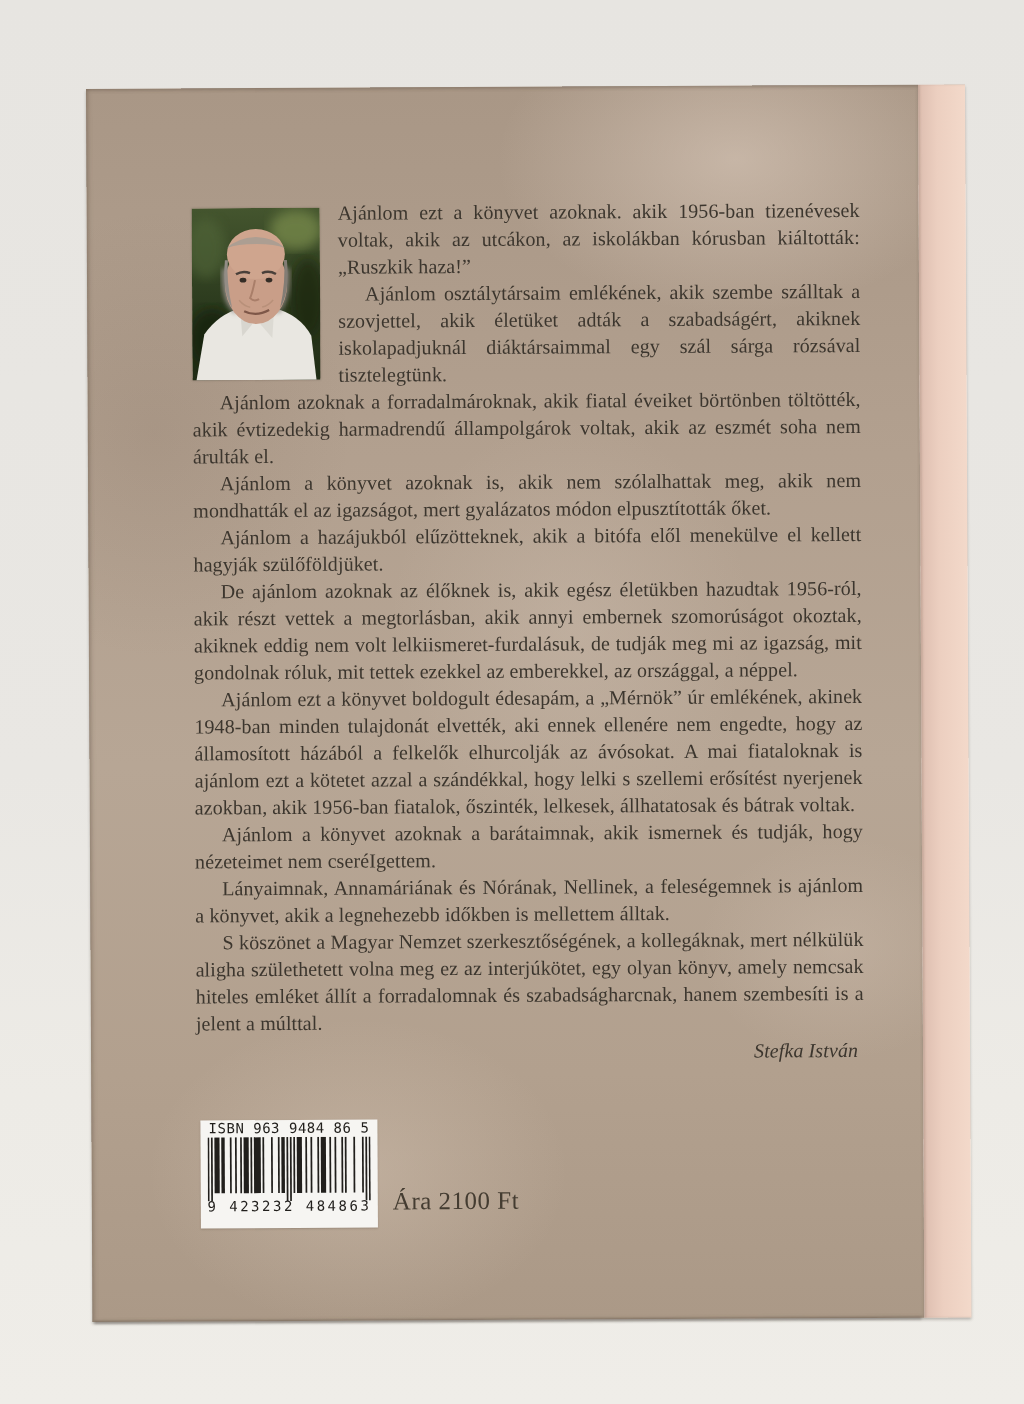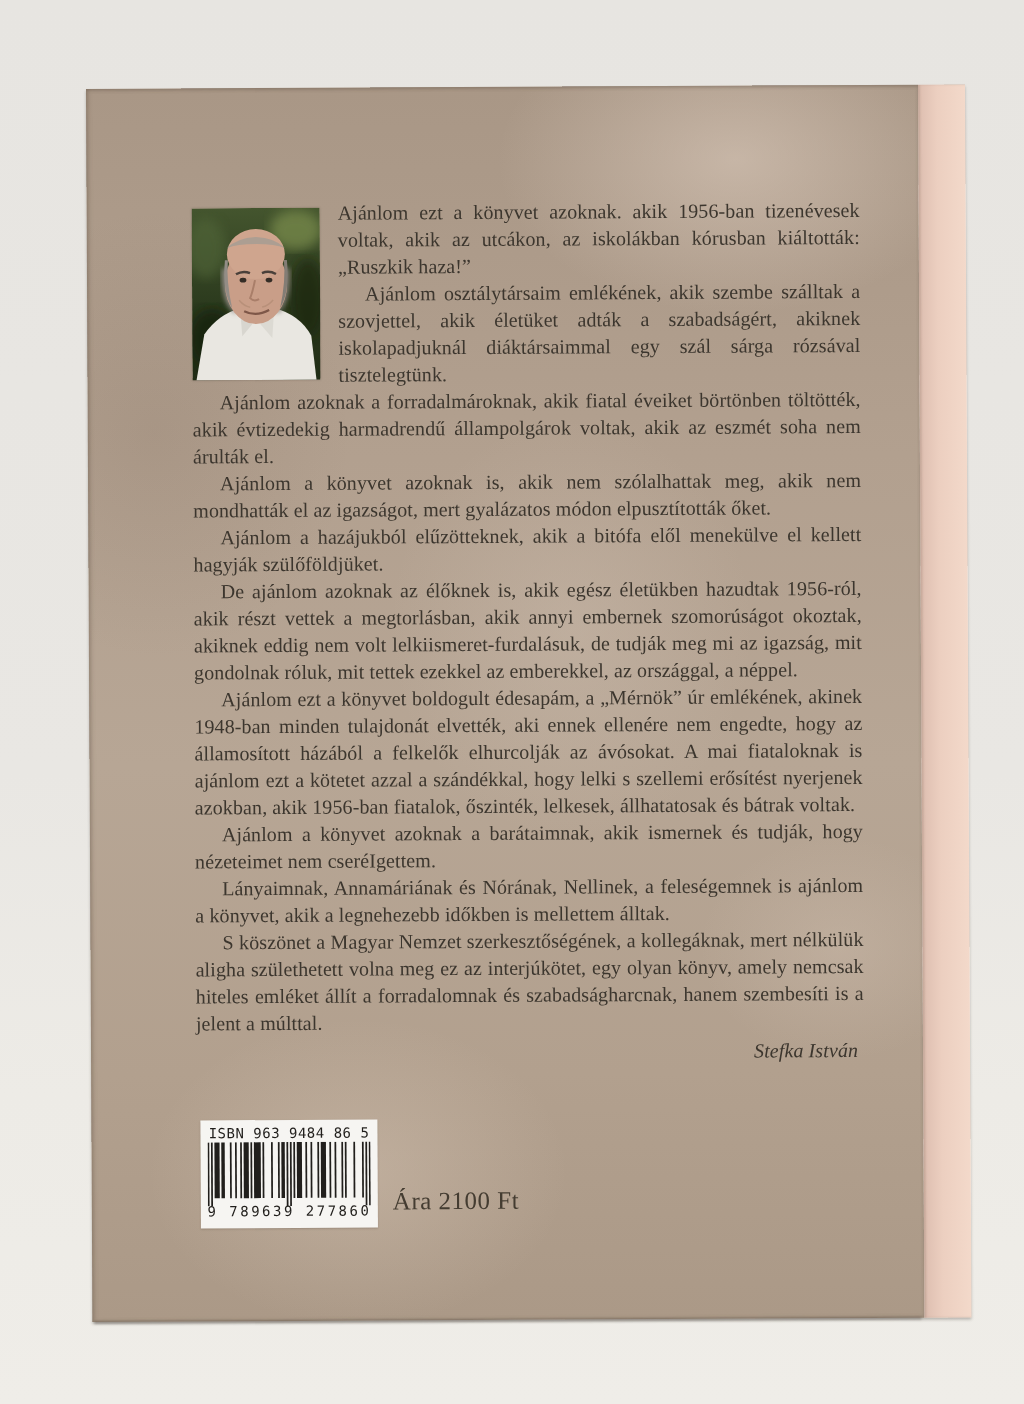--- a/index.html
+++ b/index.html
@@ -57,21 +57,21 @@
     margin-top:3px;padding-right:6px;color:var(--text-ink);
   }
   .barcode-box{
     position:absolute;left:109px;top:1032px;width:177px;height:108px;
     background:var(--barcode-bg);box-shadow:0 1px 2px rgba(70,58,48,.25);
     display:flex;flex-direction:column;align-items:center;
   }
   .isbn-label{
     font-family:"DejaVu Sans Mono","Liberation Mono",monospace;
     font-size:14px;letter-spacing:.5px;color:var(--barcode-ink);
-    margin-top:5px;white-space:nowrap;
+    white-space:nowrap;
   }
   .bars{width:163px;height:64px;margin-top:1px;}
   .barcode-digits{
     font-family:"DejaVu Sans Mono","Liberation Mono",monospace;
     font-size:14px;letter-spacing:2.5px;color:var(--barcode-ink);
     margin-top:-3px;white-space:nowrap;
   }
   .price{
     position:absolute;left:301px;top:1100px;
     font-size:25px;color:var(--price-ink);letter-spacing:.5px;text-align:right;
@@ -166,20 +166,20 @@
           <rect x="113.24" y="0" width="5.15" height="56" fill="#211f1c"></rect>
           <rect x="121.82" y="0" width="1.72" height="56" fill="#211f1c"></rect>
           <rect x="126.97" y="0" width="1.72" height="56" fill="#211f1c"></rect>
           <rect x="133.83" y="0" width="1.72" height="56" fill="#211f1c"></rect>
           <rect x="137.26" y="0" width="1.72" height="56" fill="#211f1c"></rect>
           <rect x="145.84" y="0" width="1.72" height="56" fill="#211f1c"></rect>
           <rect x="154.42" y="0" width="1.72" height="56" fill="#211f1c"></rect>
           <rect x="157.85" y="0" width="1.72" height="64" fill="#211f1c"></rect>
           <rect x="161.28" y="0" width="1.72" height="64" fill="#211f1c"></rect>
         </svg>
-      <div class="barcode-digits">9 789639 277860</div>
+      <div class="barcode-digits">9 423232 484863</div>
     </div>
 
     <div class="price">Ára 2100 Ft</div>
   </div>
 
   <div class="fore-edge"></div>
 </div>
 
 </body></html>

